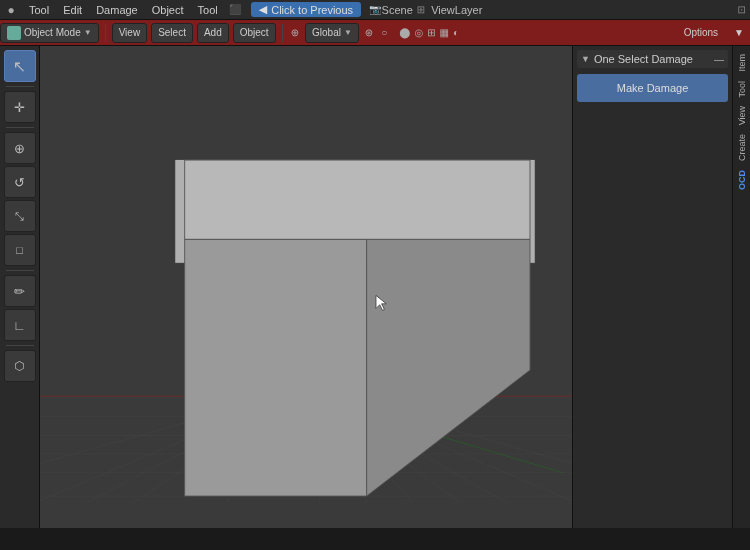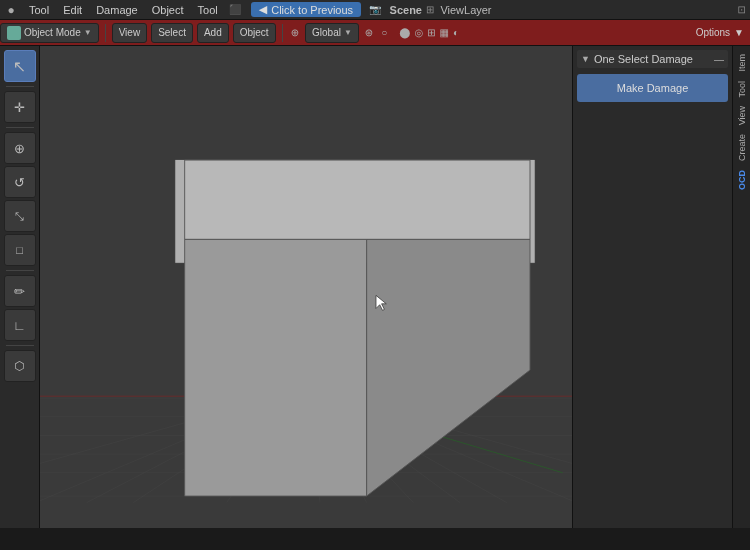--- a/index.html
+++ b/index.html
@@ -46,24 +46,23 @@
       border-radius: 3px;
       padding: 1px 8px;
       color: #ddd;
       font-size: 11px;
       margin: 0 4px;
       display: flex;
       align-items: center;
       gap: 4px;
     }
     .scene-label {
-      margin-left: 8px;
+      margin-left: 0;
       color: #bbb;
       font-size: 11px;
-      font-weight: bold;
     }
     .view-layer-label {
       margin-left: 6px;
       color: #bbb;
       font-size: 11px;
       text-align: center;
     }
     .top-right-icons {
       margin-left: auto;
       display: flex;
@@ -101,21 +100,21 @@
     .options-btn {
       margin-left: auto;
       background: transparent;
       border: none;
       color: #ccc;
       font-size: 10px;
       cursor: pointer;
       padding: 0 6px;
       display: flex;
       align-items: center;
-      gap: 4px;
+      gap: 16px;
     }
 
     
     #main-area {
       display: flex;
       width: 100%;
       height: calc(550px - 68px);
     }
 
     

